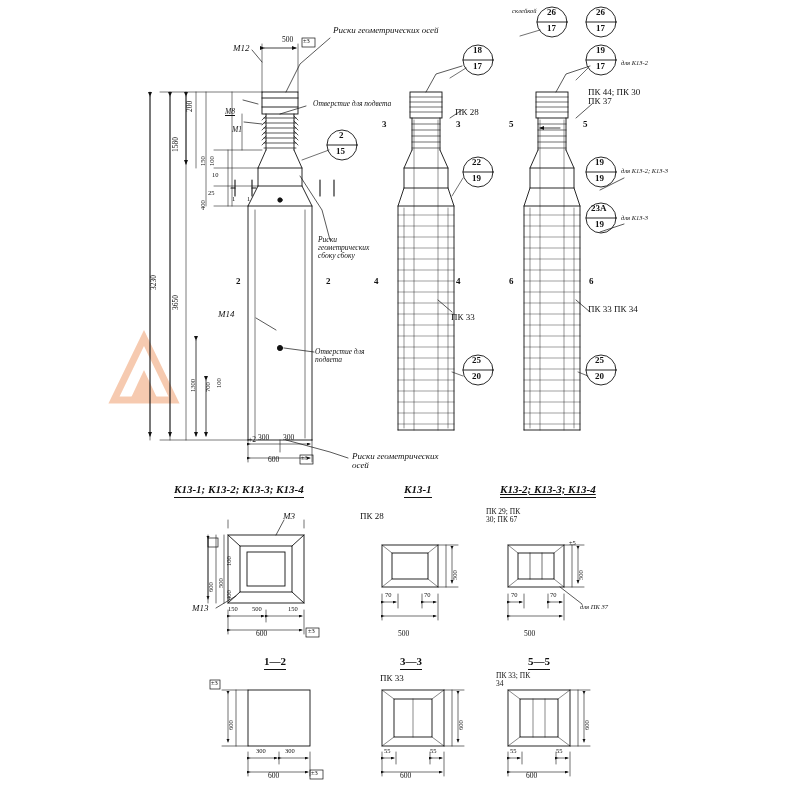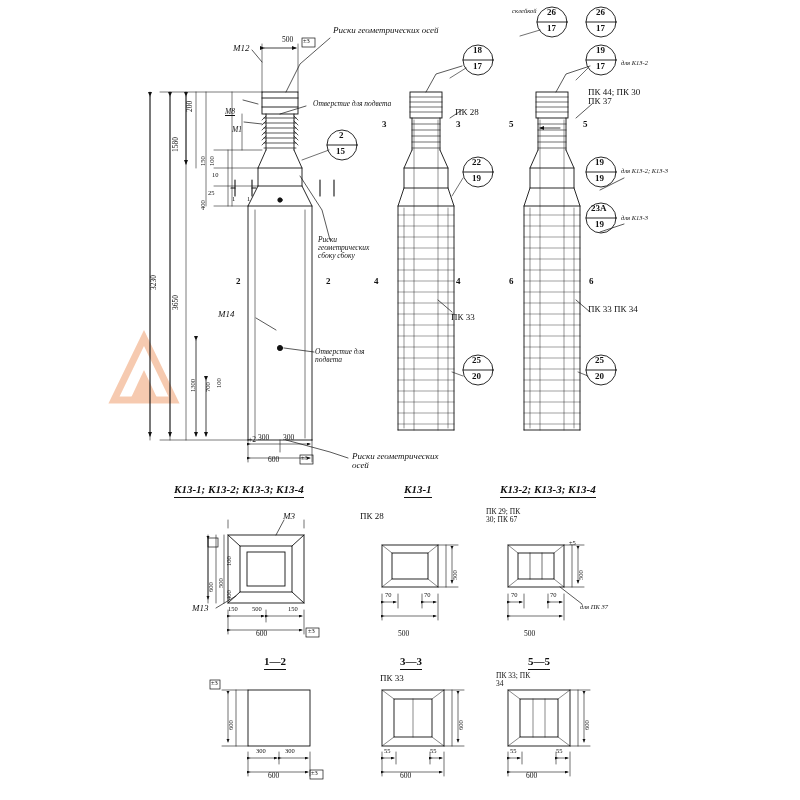--- a/index.html
+++ b/index.html
@@ -501,21 +501,21 @@
   <div class="lbl xs" style="left:232px;top:196px;">1</div>
   <div class="lbl xs" style="left:247px;top:196px;">1</div>
 
   <div class="lbl" style="left:455px;top:108px;">ПК 28</div>
   <div class="lbl" style="left:588px;top:88px;width:60px;white-space:normal;">ПК 44; ПК 30 ПК 37</div>
   <div class="lbl" style="left:451px;top:313px;">ПК 33</div>
   <div class="lbl" style="left:588px;top:305px;width:50px;white-space:normal;">ПК 33 ПК 34</div>
 
   <div class="lbl bg bold it ul" style="left:166px;top:484px;margin-left:8px;">К13-1; К13-2; К13-3; К13-4</div>
   <div class="lbl bg bold it ul" style="left:404px;top:484px;">К13-1</div>
-  <div class="lbl bg bold it ul" style="left:500px;top:484px;">К13-2; К13-3; К13-4</div>
+  <div class="lbl bg bold it ul" style="left:500px;top:484px;text-decoration:underline;">К13-2; К13-3; К13-4</div>
   <div class="lbl bg bold ul" style="left:264px;top:656px;">1—2</div>
   <div class="lbl bg bold ul" style="left:400px;top:656px;">3—3</div>
   <div class="lbl bg bold ul" style="left:528px;top:656px;">5—5</div>
 
   <div class="lbl xs rot90" style="left:208px;top:592px;">600</div>
   <div class="lbl xs rot90" style="left:218px;top:588px;">500</div>
   <div class="lbl xs rot90" style="left:226px;top:566px;">100</div>
   <div class="lbl xs rot90" style="left:226px;top:600px;">400</div>
   <div class="lbl xs" style="left:228px;top:606px;">150</div>
   <div class="lbl xs" style="left:252px;top:606px;">500</div>

